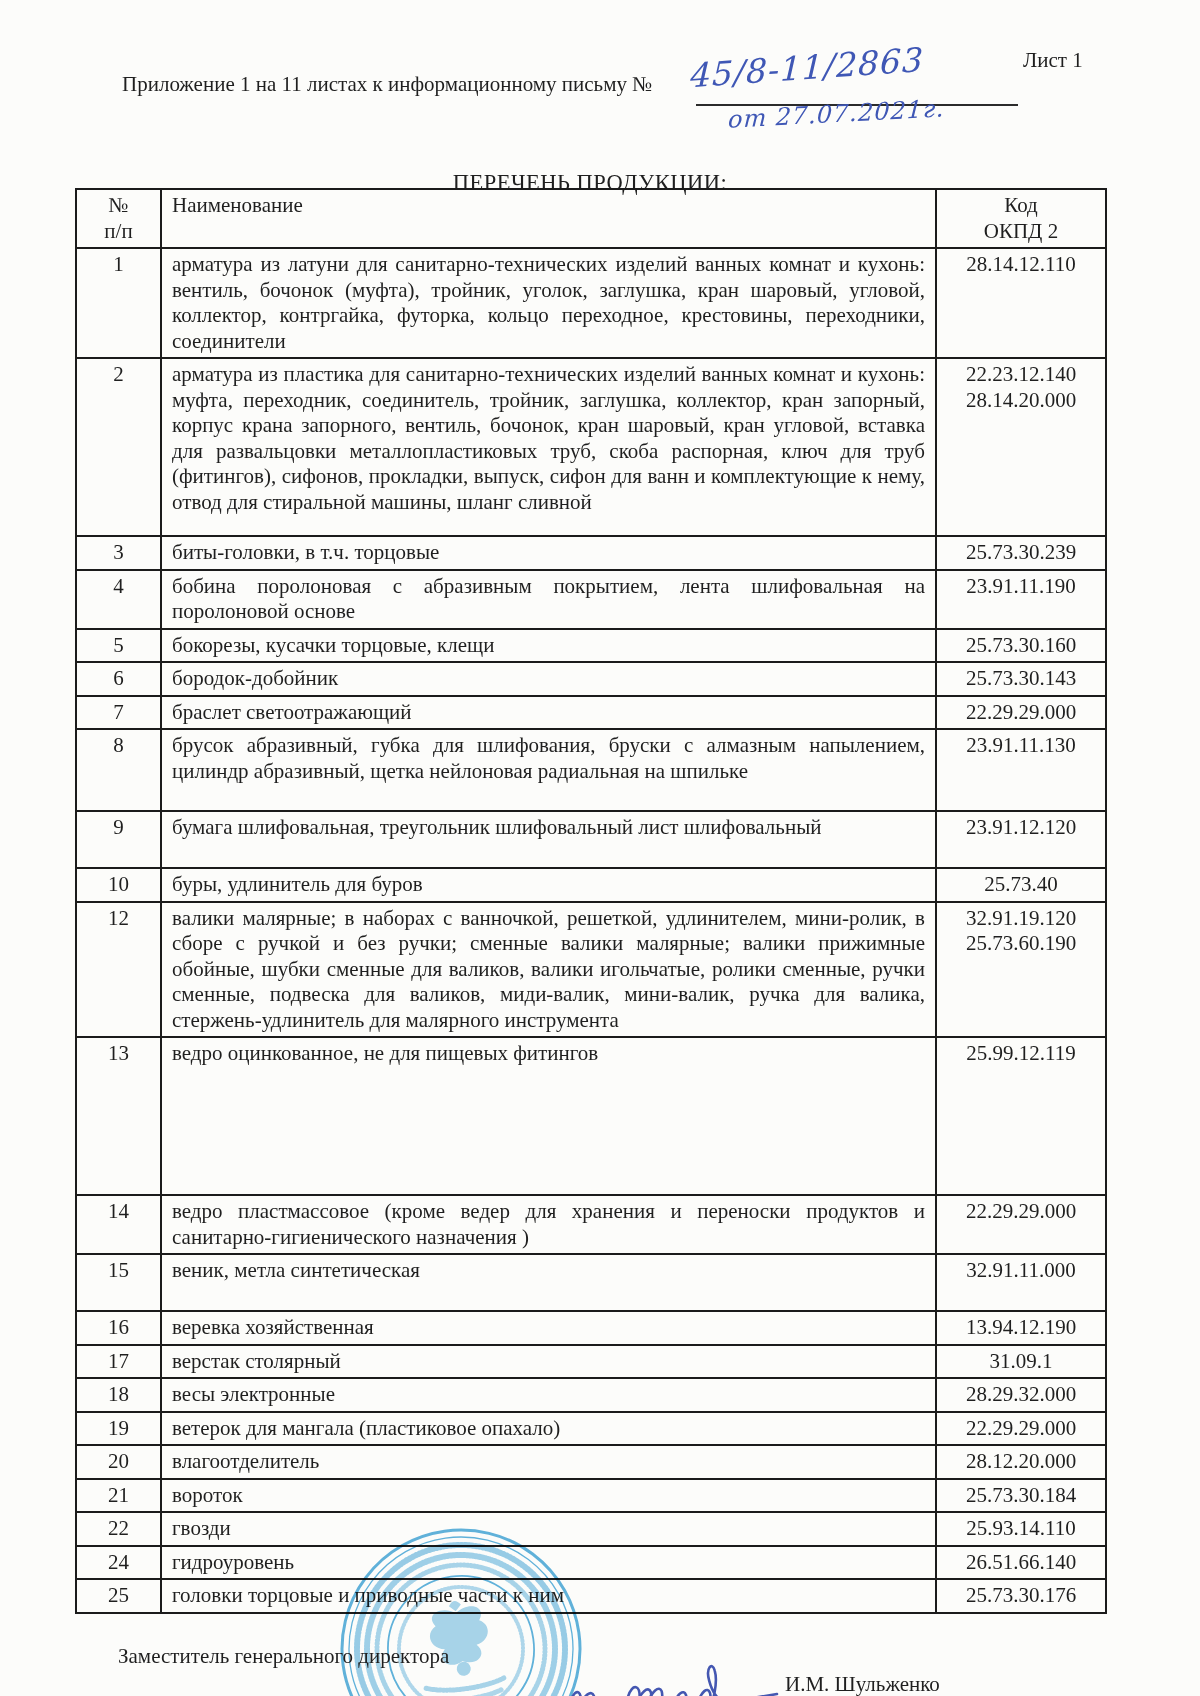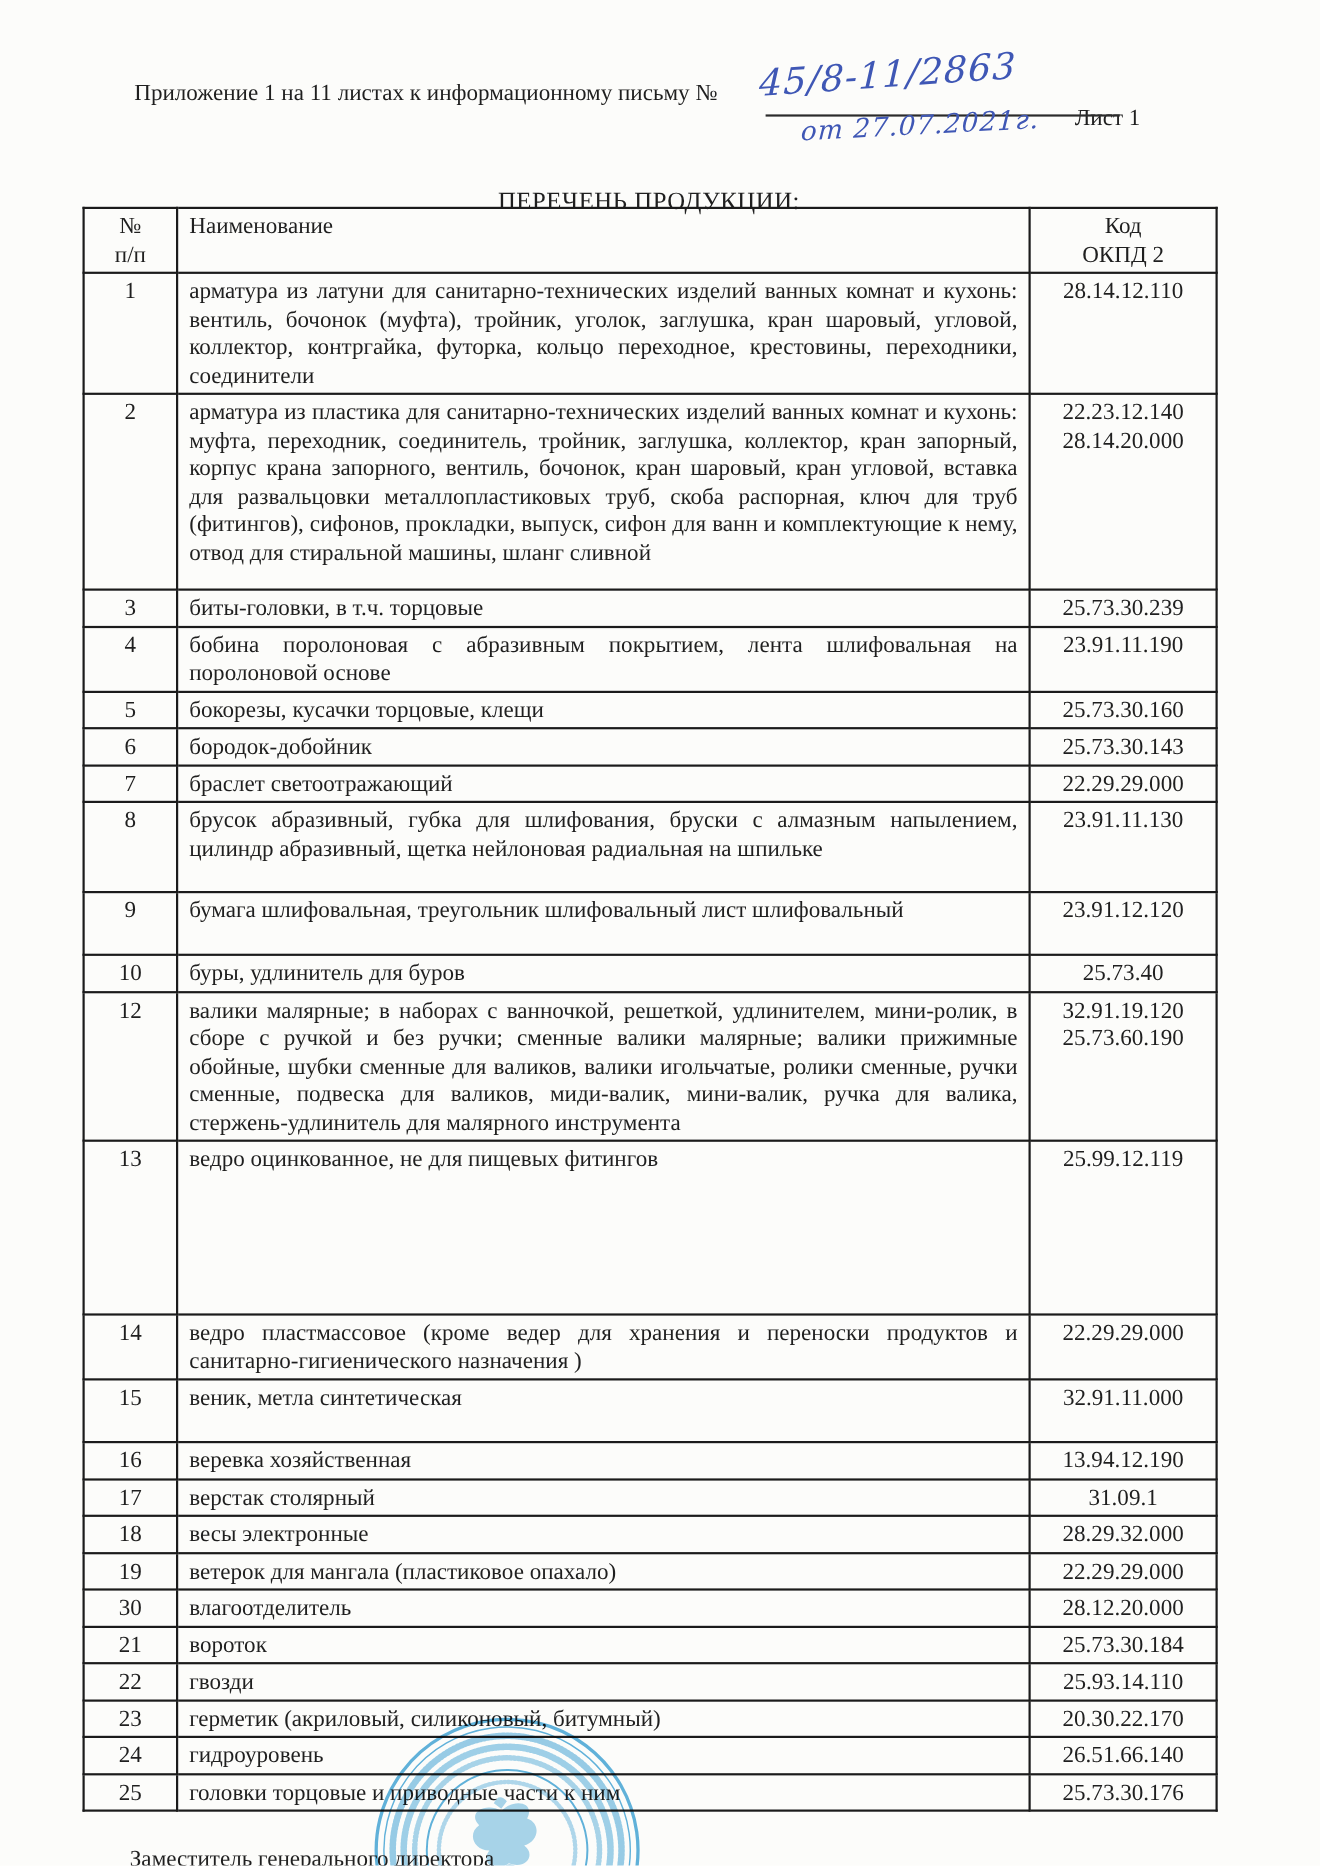--- a/index.html
+++ b/index.html
@@ -5,21 +5,21 @@
   html,body{margin:0;padding:0;}
   body{
     width:1200px;height:1696px;
     background:#fcfcfa;
     font-family:"Liberation Serif", serif;
     color:#1f1f1f;
     position:relative;
     overflow:hidden;
   }
   .hdr{position:relative;height:188px;width:1200px;}
-  .sheet-label{position:absolute;left:977px;top:48px;font-size:21px;margin-top:47px;}
+  .sheet-label{position:absolute;left:1023px;top:48px;font-size:21px;}
   .appendix-line{position:absolute;left:122px;top:72px;font-size:21px;}
   .number-underline{position:absolute;left:696px;top:104px;width:322px;height:2px;background:#2b2b2b;}
   .hw{color:#3f57b5;font-family:"DejaVu Serif", serif;font-style:italic;}
   .hw-number{position:absolute;left:690px;top:48px;font-size:33px;transform:rotate(-4deg) skewX(-6deg);letter-spacing:1px;}
   .hw-date{position:absolute;left:728px;top:100px;font-size:24px;transform:rotate(-3deg) skewX(-6deg);letter-spacing:1px;}
   .doc-title{position:absolute;left:75px;top:138px;width:1030px;text-align:center;font-size:22.5px;letter-spacing:.5px;margin-top:32px;}
 
   .content{margin-left:75px;width:1030px;position:relative;}
   table.plist{border-collapse:collapse;width:1030px;table-layout:fixed;}
   table.plist col.c1{width:85px;}
@@ -177,38 +177,33 @@
           <td class="c-num">18</td>
           <td class="c-name">весы электронные</td>
           <td class="c-code">28.29.32.000</td>
         </tr>
         <tr>
           <td class="c-num">19</td>
           <td class="c-name">ветерок для мангала (пластиковое опахало)</td>
           <td class="c-code">22.29.29.000</td>
         </tr>
         <tr>
-          <td class="c-num">30</td>
+          <td class="c-num">20</td>
           <td class="c-name">влагоотделитель</td>
           <td class="c-code">28.12.20.000</td>
         </tr>
         <tr>
           <td class="c-num">21</td>
           <td class="c-name">вороток</td>
           <td class="c-code">25.73.30.184</td>
         </tr>
         <tr>
           <td class="c-num">22</td>
           <td class="c-name">гвозди</td>
           <td class="c-code">25.93.14.110</td>
-        </tr>
-        <tr>
-          <td class="c-num">23</td>
-          <td class="c-name">герметик (акриловый, силиконовый, битумный)</td>
-          <td class="c-code">20.30.22.170</td>
         </tr>
         <tr>
           <td class="c-num">24</td>
           <td class="c-name">гидроуровень</td>
           <td class="c-code">26.51.66.140</td>
         </tr>
         <tr>
           <td class="c-num">25</td>
           <td class="c-name">головки торцовые и приводные части к ним</td>
           <td class="c-code">25.73.30.176</td>

